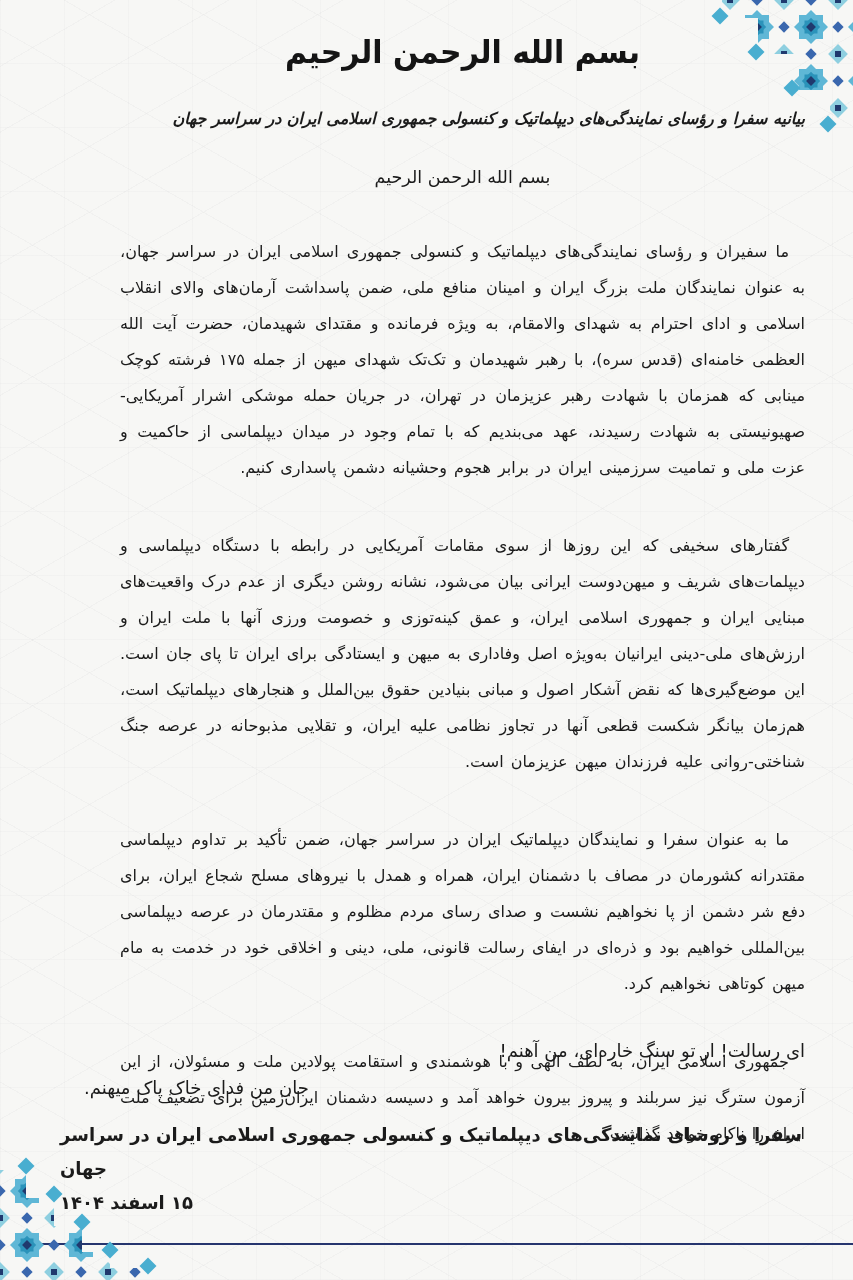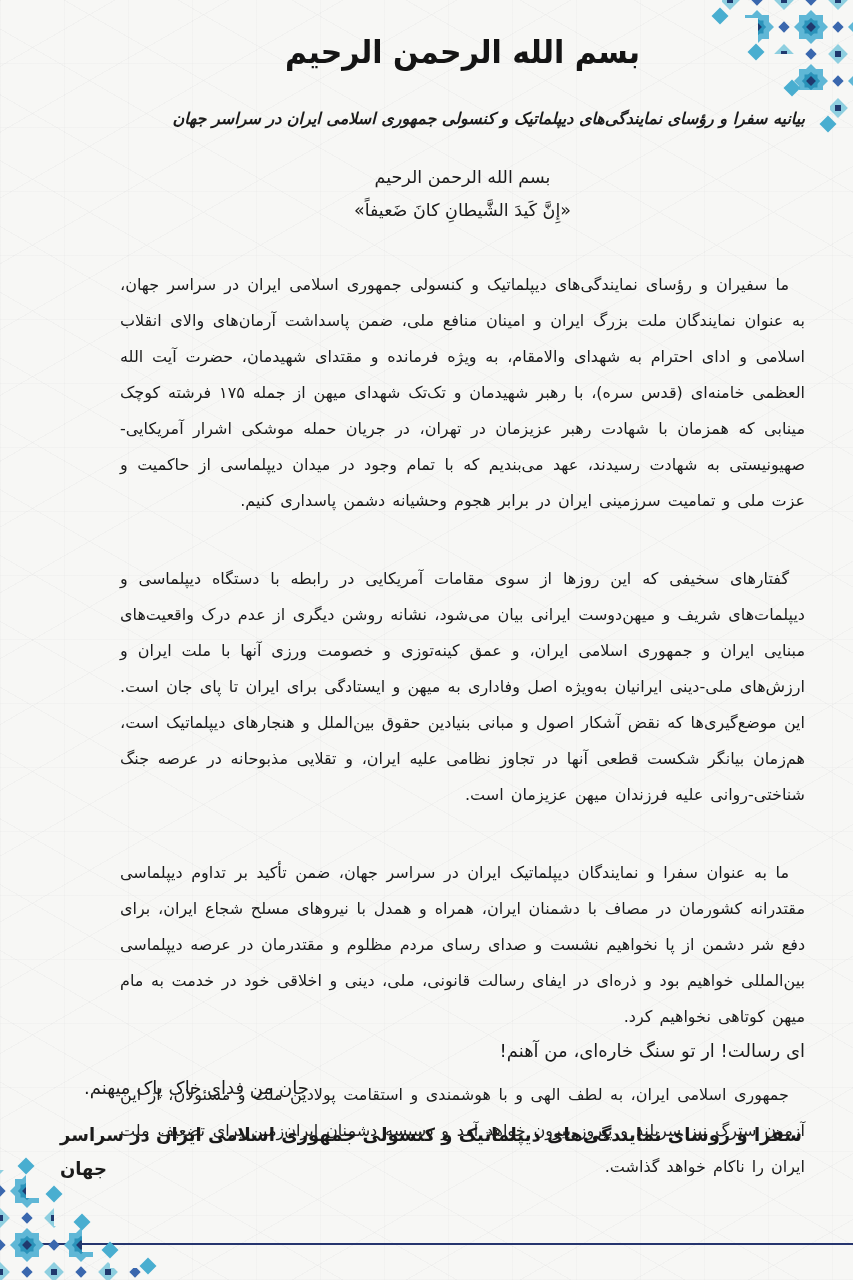--- a/index.html
+++ b/index.html
@@ -118,34 +118,34 @@
   <div class="content">
 
     <div class="bismillah">بسم الله الرحمن الرحیم</div>
 
     <div class="doc-title">
       <div>بیانیه سفرا و رؤسای نمایندگی‌های دیپلماتیک و کنسولی جمهوری اسلامی ایران در سراسر جهان</div>
     </div>
 
     <div class="opening">
       <div>بسم الله الرحمن الرحیم</div>
-      <div>«إِنَّ کَیدَ الشَّیطانِ کانَ ضَعیفاً»</div>
     </div>
 
     <div class="paragraphs">
       <p>ما سفیران و رؤسای نمایندگی‌های دیپلماتیک و کنسولی جمهوری اسلامی ایران در سراسر جهان، به عنوان نمایندگان ملت بزرگ ایران و امینان منافع ملی، ضمن پاسداشت آرمان‌های والای انقلاب اسلامی و ادای احترام به شهدای والامقام، به ویژه فرمانده و مقتدای شهیدمان، حضرت آیت الله العظمی خامنه‌ای (قدس سره)، با رهبر شهیدمان و تک‌تک شهدای میهن از جمله ۱۷۵ فرشته کوچک مینابی که همزمان با شهادت رهبر عزیزمان در تهران، در جریان حمله موشکی اشرار آمریکایی-صهیونیستی به شهادت رسیدند، عهد می‌بندیم که با تمام وجود در میدان دیپلماسی از حاکمیت و عزت ملی و تمامیت سرزمینی ایران در برابر هجوم وحشیانه دشمن پاسداری کنیم.</p>
       <p>گفتارهای سخیفی که این روزها از سوی مقامات آمریکایی در رابطه با دستگاه دیپلماسی و دیپلمات‌های شریف و میهن‌دوست ایرانی بیان می‌شود، نشانه روشن دیگری از عدم درک واقعیت‌های مبنایی ایران و جمهوری اسلامی ایران، و عمق کینه‌توزی و خصومت ورزی آنها با ملت ایران و ارزش‌های ملی-دینی ایرانیان به‌ویژه اصل وفاداری به میهن و ایستادگی برای ایران تا پای جان است. این موضع‌گیری‌ها که نقض آشکار اصول و مبانی بنیادین حقوق بین‌الملل و هنجارهای دیپلماتیک است، هم‌زمان بیانگر شکست قطعی آنها در تجاوز نظامی علیه ایران، و تقلایی مذبوحانه در عرصه جنگ شناختی-روانی علیه فرزندان میهن عزیزمان است.</p>
       <p>ما به عنوان سفرا و نمایندگان دیپلماتیک ایران در سراسر جهان، ضمن تأکید بر تداوم دیپلماسی مقتدرانه کشورمان در مصاف با دشمنان ایران، همراه و همدل با نیروهای مسلح شجاع ایران، برای دفع شر دشمن از پا نخواهیم نشست و صدای رسای مردم مظلوم و مقتدرمان در عرصه دیپلماسی بین‌المللی خواهیم بود و ذره‌ای در ایفای رسالت قانونی، ملی، دینی و اخلاقی خود در خدمت به مام میهن کوتاهی نخواهیم کرد.</p>
       <p>جمهوری اسلامی ایران، به لطف الهی و با هوشمندی و استقامت پولادین ملت و مسئولان، از این آزمون سترگ نیز سربلند و پیروز بیرون خواهد آمد و دسیسه دشمنان ایران‌زمین برای تضعیف ملت ایران را ناکام خواهد گذاشت.</p>
     </div>
 
   </div>
 
   <div class="poem">
     <div class="l1">ای رسالت! ار تو سنگ خاره‌ای، من آهنم!</div>
     <div class="l2">جان من فدای خاک پاک میهنم.</div>
   </div>
 
   <div class="signature">
     <div>سفرا و روسای نمایندگی‌های دیپلماتیک و کنسولی جمهوری اسلامی ایران در سراسر جهان</div>
+    <div>۱۵ اسفند ۱۴۰۴</div>
   </div>
 
 </div>
 
 </body></html>

